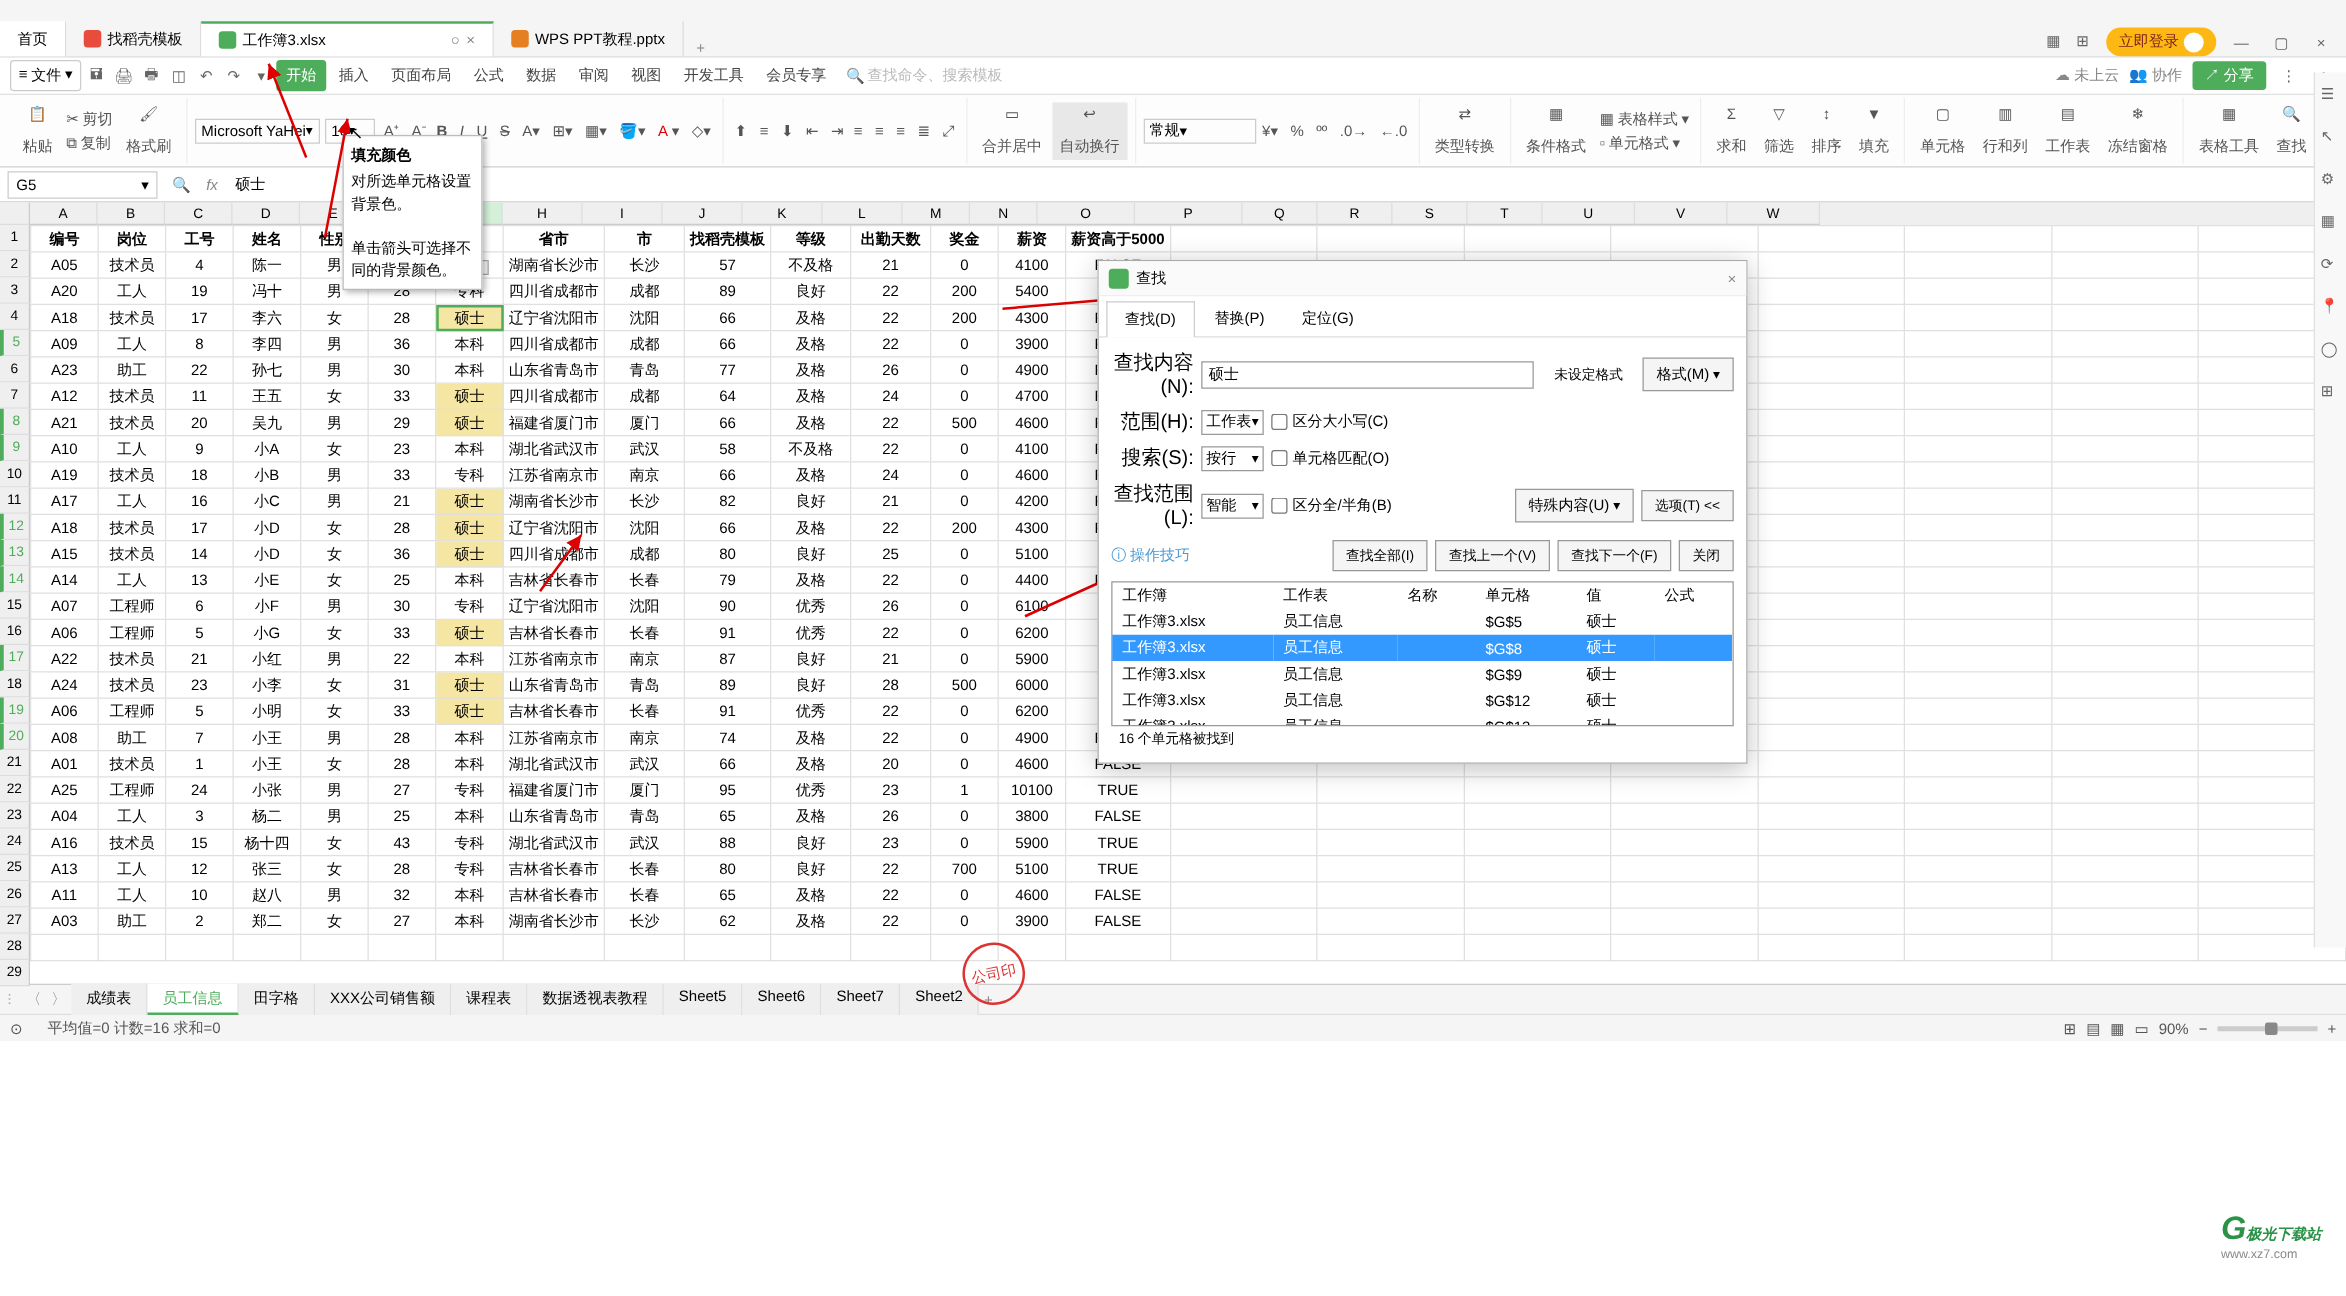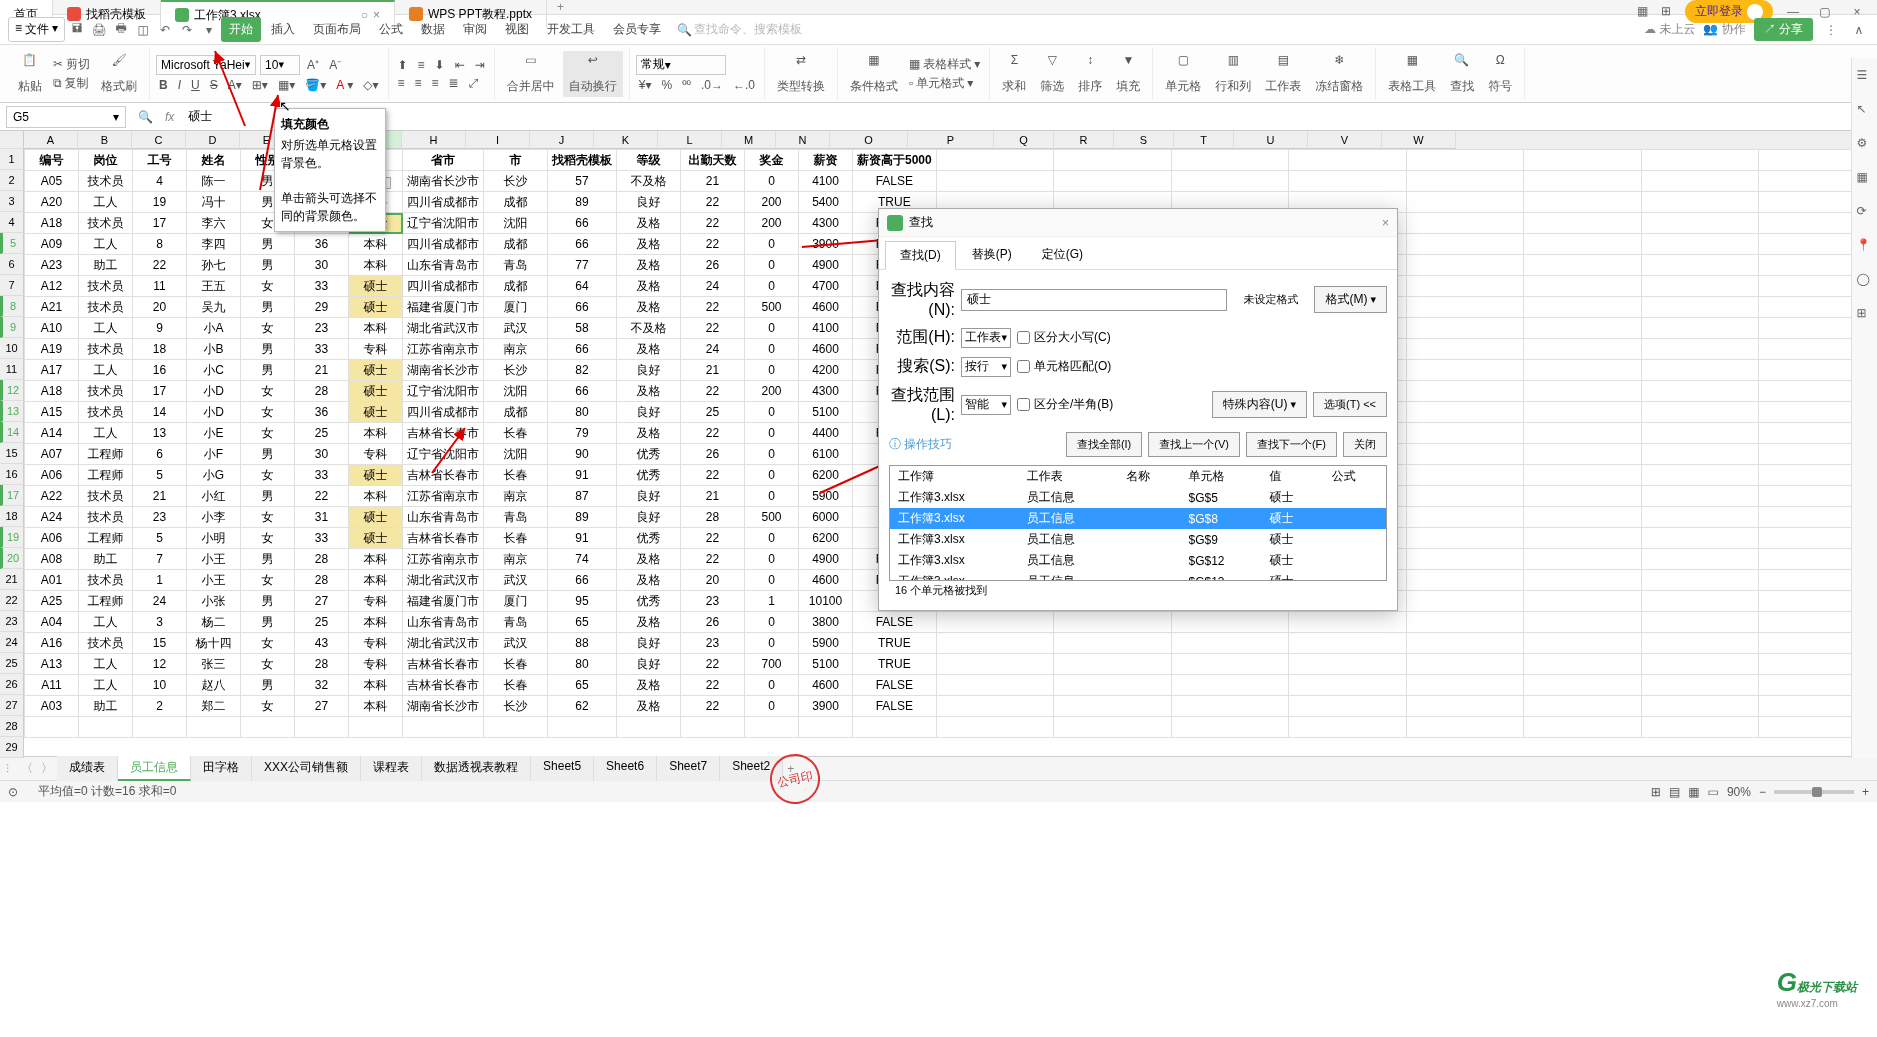--- a/index.html
+++ b/index.html
@@ -1,42 +1,42 @@
 <!DOCTYPE html>
 <html><head>
 <meta charset="utf-8">
 <style>
 *{box-sizing:border-box;margin:0;padding:0;font-family:"Microsoft YaHei",sans-serif;font-size:12px}
 body{background:#fff;width:1877px;height:1037px;overflow:hidden;position:relative}
-.titlebar{height:15px;background:#f5f5f5;display:flex;align-items:flex-start;border-bottom:1px solid #ddd}
+.titlebar{height:46px;background:#f5f5f5;display:flex;align-items:flex-end;border-bottom:1px solid #ddd}
 .tab{height:28px;display:flex;align-items:center;padding:0 14px;border-right:1px solid #ddd;cursor:pointer;gap:5px}
 .tab.home{background:#fff}
 .tab.active{background:#fff;border-top:2px solid #4EAD5B}
 .tab-icon{width:14px;height:14px;display:inline-block;border-radius:3px}
 .icon-red{background:#E74C3C}
 .icon-green{background:#4EAD5B}
 .icon-orange{background:#E67E22}
 .tab-close{color:#888}
 .tab-add{padding:0 10px;color:#888}
 .title-right{margin-left:auto;display:flex;align-items:center;gap:8px;padding-right:8px}
 .ico{width:16px;height:16px;display:inline-block;color:#666}
-.pill{background:#FDB813;color:#4c1d95;padding:3px 10px;border-radius:12px;display:flex;align-items:center;gap:4px}
+.pill{background:#FDB813;color:#7f1d1d;padding:3px 10px;border-radius:12px;display:flex;align-items:center;gap:4px}
 .pill .av{width:16px;height:16px;background:#fff;border-radius:50%}
 .win-btn{width:24px;text-align:center;color:#666}
 .menubar{height:30px;display:flex;align-items:center;padding:0 8px;gap:2px;border-bottom:1px solid #e0e0e0}
 .menu-ico{width:20px;height:20px;color:#666;display:flex;align-items:center;justify-content:center}
 .menu-file{background:#fff;padding:3px 6px;border:1px solid #ccc;border-radius:3px;display:flex;gap:3px}
 .menu-item{padding:4px 8px;color:#444}
 .menu-item.active{background:#4EAD5B;color:#fff;border-radius:3px}
 .menu-r{margin-left:auto;display:flex;gap:8px;align-items:center}
 .search-hint{color:#bbb;width:140px}
 .cloud{color:#888}
 .share-btn{background:#4EAD5B;color:#fff;padding:3px 10px;border-radius:3px}
 .ribbon{height:58px;display:flex;border-bottom:1px solid #d0d0d0;padding:2px 6px;background:#fdfdfd}
-.rgroup{display:flex;flex-direction:column;justify-content:center;gap:2px;padding:0 6px;border-right:1px solid #eee}
+.rgroup{display:flex;justify-content:center;gap:2px;padding:0 6px;border-right:1px solid #eee}
 .rgroup.h{flex-direction:row;align-items:center}
 .rbtn{display:flex;align-items:center;gap:3px;padding:1px 3px;color:#555;white-space:nowrap}
 .rbtn-big{flex-direction:column;font-size:11px;text-align:center;padding:2px 6px}
 .rbtn-big .ricon{width:24px;height:22px}
 .ricon{width:16px;height:16px;display:inline-block}
 .font-sel{border:1px solid #ccc;height:20px;padding:0 4px;width:100px;font-size:11px;display:flex;align-items:center}
 .size-sel{border:1px solid #ccc;height:20px;padding:0 4px;width:40px;font-size:11px;display:flex;align-items:center}
 .row{display:flex;gap:4px;align-items:center}
 .b{font-weight:bold}.i{font-style:italic}.u{text-decoration:underline}.s{text-decoration:line-through}
 .num-fmt{border:1px solid #ccc;height:20px;padding:0 4px;width:90px;display:flex;align-items:center}

